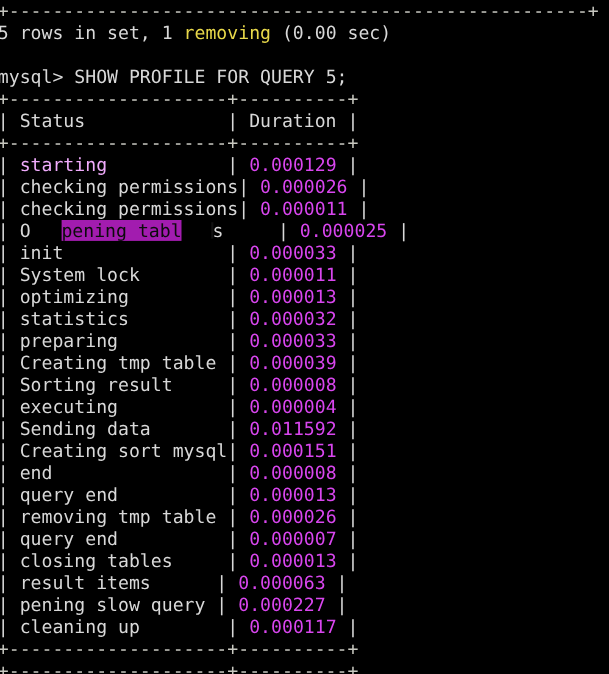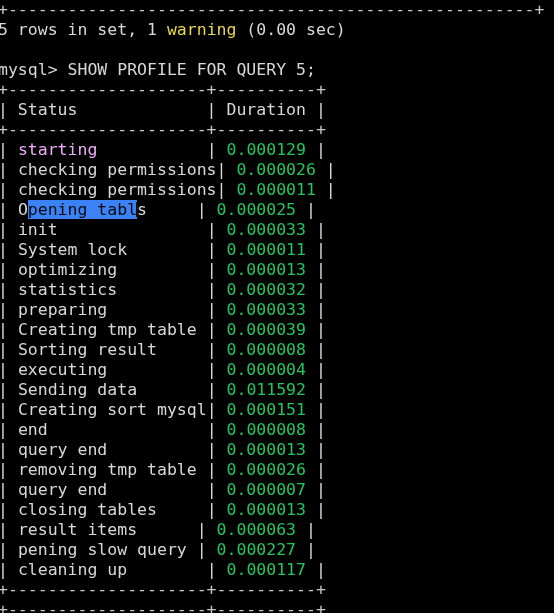--- a/index.html
+++ b/index.html
@@ -37,27 +37,28 @@
   }
 
   .blank-line { height: 20px; }
 
   .rule {
     color: #c8c8c0;
   }
 
   .kw-warning { color: #e8d84a; }
   .kw-cyan    { color: #f0abfc; }
-  .num        { color: #22c55e; text-align: center; }
+  .num        { color: #d946ef; text-align: center; }
   .pipe       { color: #d8d8d8; }
 
   
   .sel {
-    background: #3b82f6;
+    background: #a21caf;
     color: #0b0b0b;
+    margin-left: 28px;
   }
   .caret {
     display: inline-block;
     width: 2px;
     height: 15px;
     background: #111111;
     vertical-align: -2px;
     margin: 0 -1px;
   }
 
@@ -84,21 +85,21 @@
     overflow: hidden;
   }
 </style>
 </head>
 <body>
 
 <div id="terminal">
 
   <div class="term-line rule">+-----------------------------------------------------+</div>
 
-  <div class="term-line"><span>5 rows in set, 1 </span><span class="kw-warning">warning</span><span> (0.00 sec)</span></div>
+  <div class="term-line"><span>5 rows in set, 1 </span><span class="kw-warning">removing</span><span> (0.00 sec)</span></div>
 
   <div class="blank-line"></div>
 
   <div class="term-line"><span>mysql&gt; </span><span>SHOW PROFILE FOR QUERY 5;</span></div>
 
   <div class="term-line rule">+--------------------+----------+</div>
 
   <div class="term-line">| Status             | Duration |</div>
 
   <div class="term-line rule">+--------------------+----------+</div>

